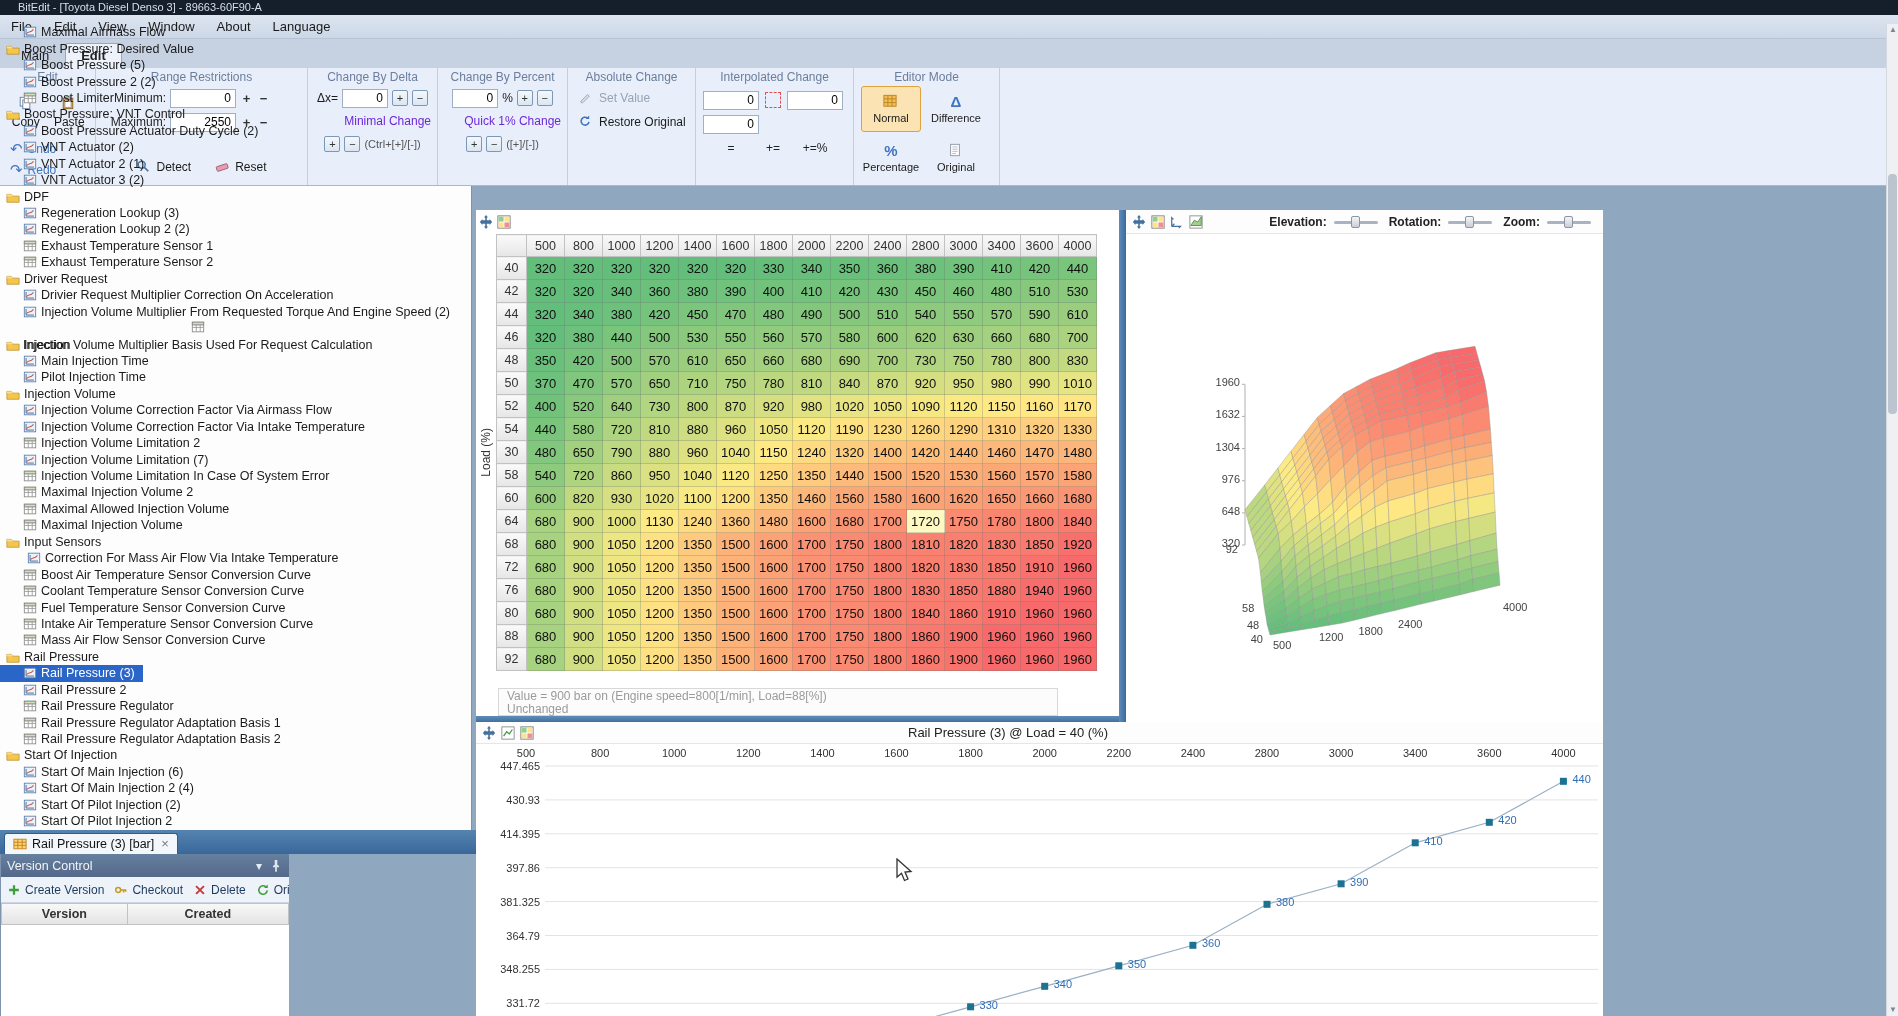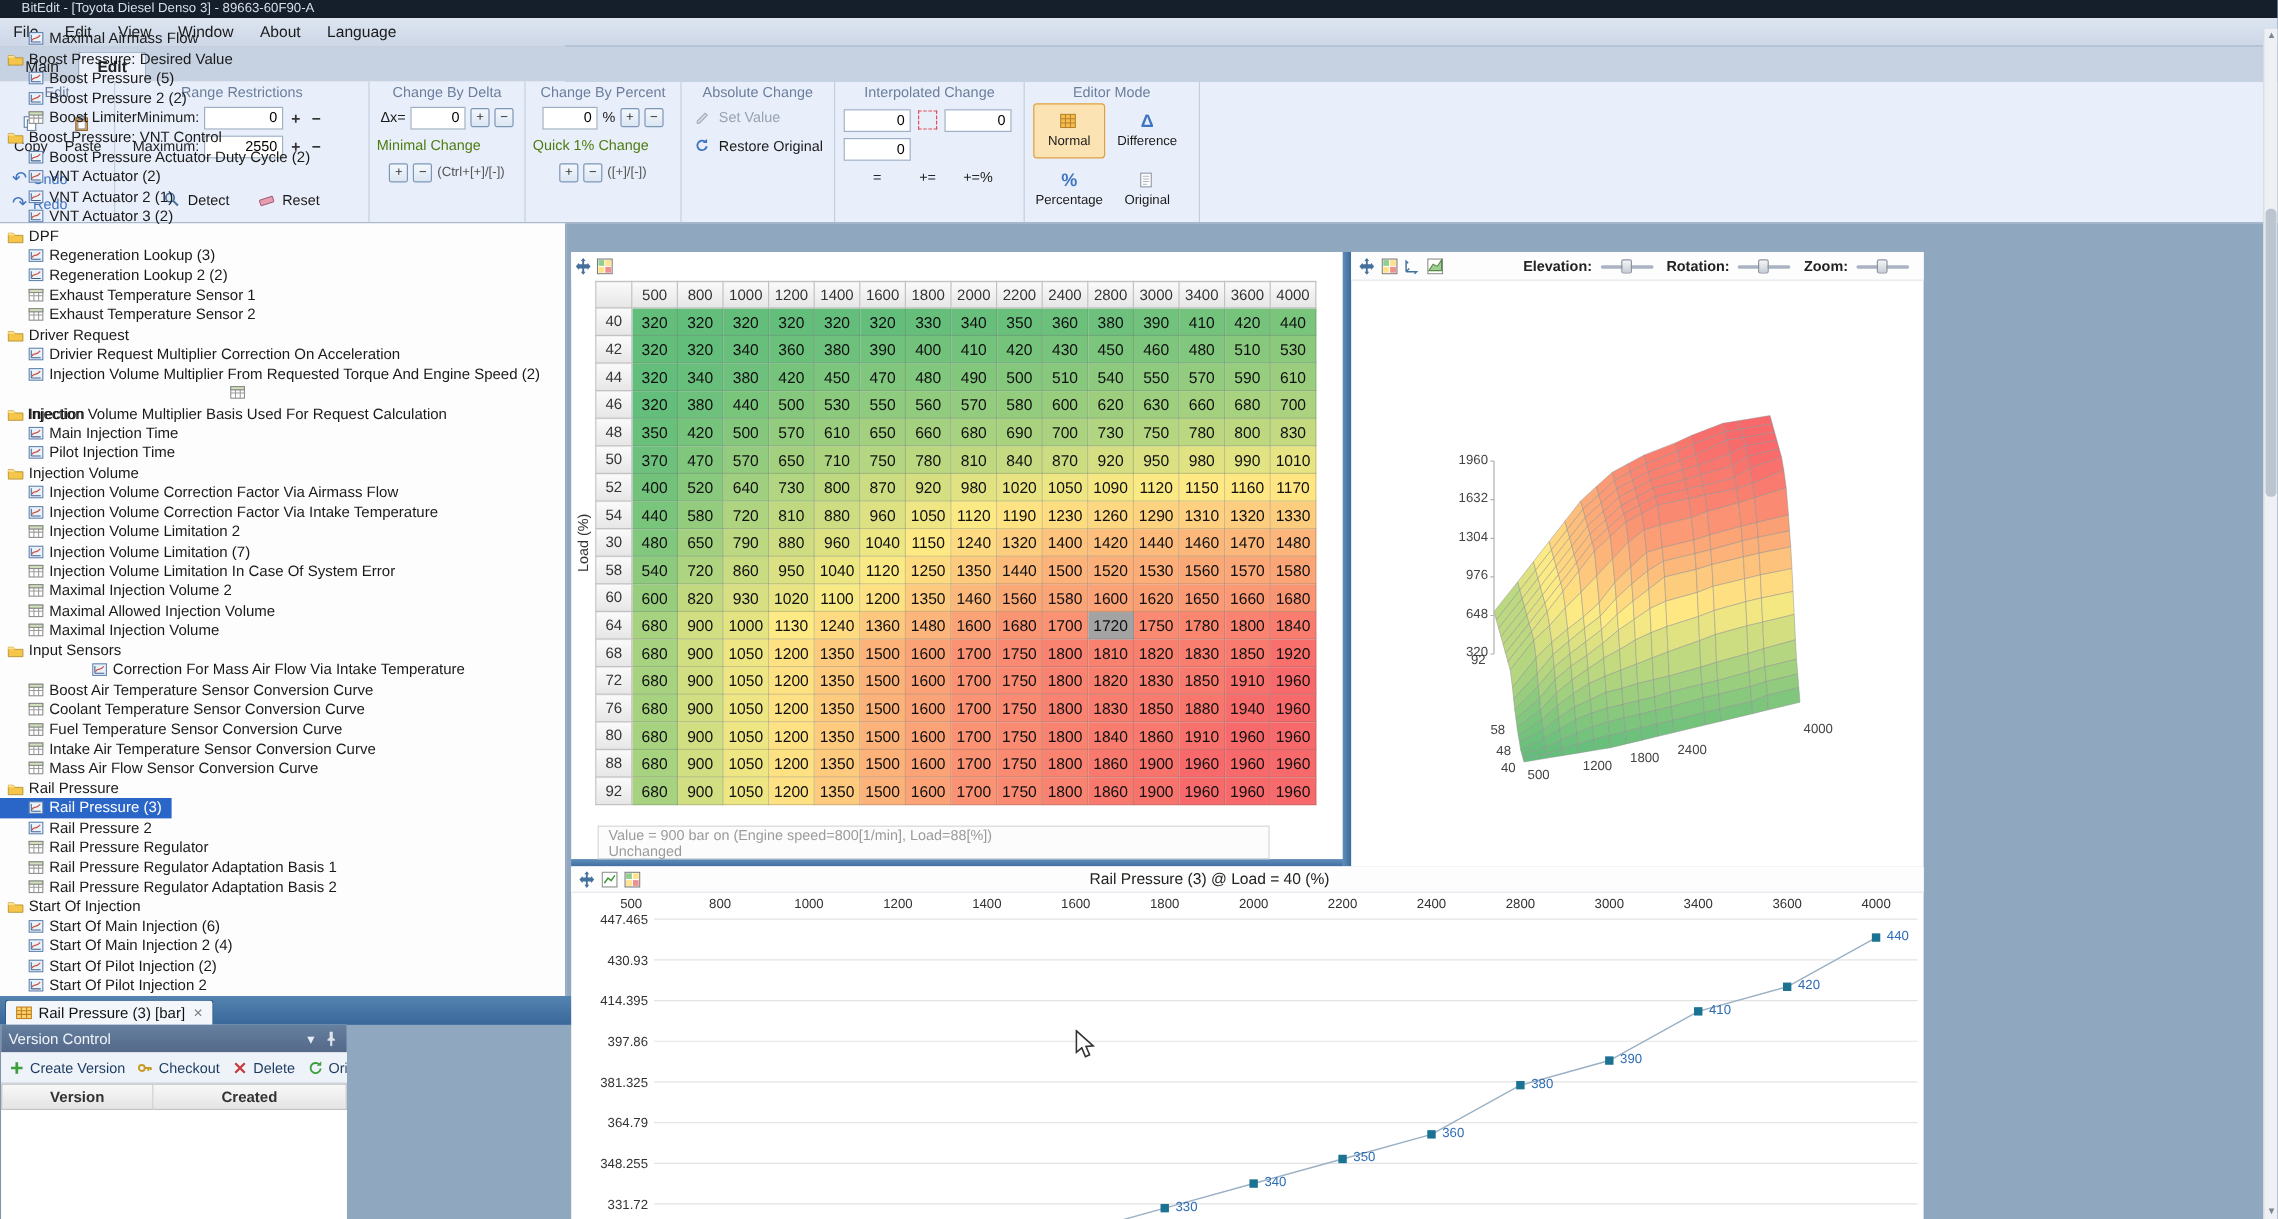--- a/index.html
+++ b/index.html
@@ -30,21 +30,21 @@
   .bluelbl{color:#3f74c0}
   .uarr{color:#3f74c0;font-size:15px;line-height:14px}
   .rr-row{display:flex;align-items:center;height:24px;gap:4px}
   .rr-lbl{width:64px;text-align:right;font-size:12px;color:#222}
   .rinput{width:66px;height:19px;border:1px solid #9fb0c5;background:#fff;text-align:right;font-size:12px;padding-right:4px}
   .rinput.small{width:46px}
   .rinput.med{width:56px}
   .step{width:13px;text-align:center;color:#333;font-weight:bold;font-size:13px;line-height:13px;cursor:default}
   .rr-btns{display:flex;gap:10px;justify-content:center;margin-top:auto;padding-bottom:2px}
   .ribbtn{display:flex;align-items:center;gap:4px;font-size:12px;padding:3px 6px;border:1px solid transparent;border-radius:3px}
-  .rr-mid{text-align:left;font-size:12px;color:#4d7c0f;height:22px;line-height:22px}
+  .rr-mid{text-align:right;font-size:12px;color:#6d28d9;height:22px;line-height:22px}
   .sqbtn{width:16px;height:16px;border:1px solid #7d97b8;background:linear-gradient(#f4f8fc,#dbe6f2);
          font-size:11px;line-height:14px;text-align:center;color:#333;border-radius:2px}
   .shortcut{font-size:11px;color:#555}
   .center{justify-content:center}
   .abtn{display:flex;align-items:center;gap:5px;height:24px;font-size:12px;padding-left:4px}
   .abtn.disabled{color:#97a2b2}
   .igrid{display:grid;grid-template-columns:58px 26px 58px;grid-auto-rows:24px;align-items:center;justify-items:center;margin-top:2px}
   .redsel{width:16px;height:16px;border:1px dashed #e05050;background:transparent}
   .ibtn{font-size:12px;color:#222;border:1px solid transparent;padding:1px 6px;border-radius:2px}
   .mgrid{display:grid;grid-template-columns:62px 66px;grid-auto-rows:48px;gap:1px;justify-items:center}
@@ -633,21 +633,21 @@
       </div>
       <div class="tree-row" style="padding-left: 6px;">
         <span class="ticon">
           <svg width="14" height="14" viewBox="0 0 16 16" xmlns="http://www.w3.org/2000/svg">
             <path d="M1 5h5l1.5 2H15v7H1z" fill="#f5c64a" stroke="#b38d2a" stroke-width=".8"></path>
             <path d="M1 5h5l1.5 2H1z" fill="#ffe08a"></path>
           </svg>
         </span>
         <span>Input Sensors</span>
       </div>
-      <div class="tree-row" style="padding-left: 37px; margin-left: 39px;">
+      <div class="tree-row" style="padding-left: 27px;">
         <span class="ticon">
           <svg width="14" height="14" viewBox="0 0 16 16" xmlns="http://www.w3.org/2000/svg">
             <rect x="1.5" y="2.5" width="13" height="11" fill="#eaf2fb" stroke="#5b7fae"></rect>
             <path d="M3.5 11.5v-7M3.5 11.5h9" stroke="#44618c" fill="none"></path>
             <path d="M4 10c2-4 4 0 8-5" stroke="#cc5544" fill="none" stroke-width="1.2"></path>
           </svg>
         </span>
         <span>Correction For Mass Air Flow Via Intake Temperature</span>
       </div>
       <div class="tree-row" style="padding-left: 23px;">
@@ -1077,21 +1077,21 @@
               <td style="background:rgb(167,210,127)">680</td>
               <td style="background:rgb(209,222,129)">900</td>
               <td style="background:rgb(228,227,130)">1000</td>
               <td style="background:rgb(253,234,132)">1130</td>
               <td style="background:rgb(254,219,129)">1240</td>
               <td style="background:rgb(253,200,125)">1360</td>
               <td style="background:rgb(252,181,122)">1480</td>
               <td style="background:rgb(251,162,118)">1600</td>
               <td style="background:rgb(250,149,116)">1680</td>
               <td style="background:rgb(250,146,115)">1700</td>
-              <td style="background:#a3a3a3">1720</td>
+              <td style="background:#fef9c3">1720</td>
               <td style="background:rgb(250,138,113)">1750</td>
               <td style="background:rgb(250,134,112)">1780</td>
               <td style="background:rgb(249,130,112)">1800</td>
               <td style="background:rgb(249,124,111)">1840</td>
             </tr>
             <tr>
               <th class="rh">68</th>
               <td style="background:rgb(167,210,127)">680</td>
               <td style="background:rgb(209,222,129)">900</td>
               <td style="background:rgb(238,230,131)">1050</td>

